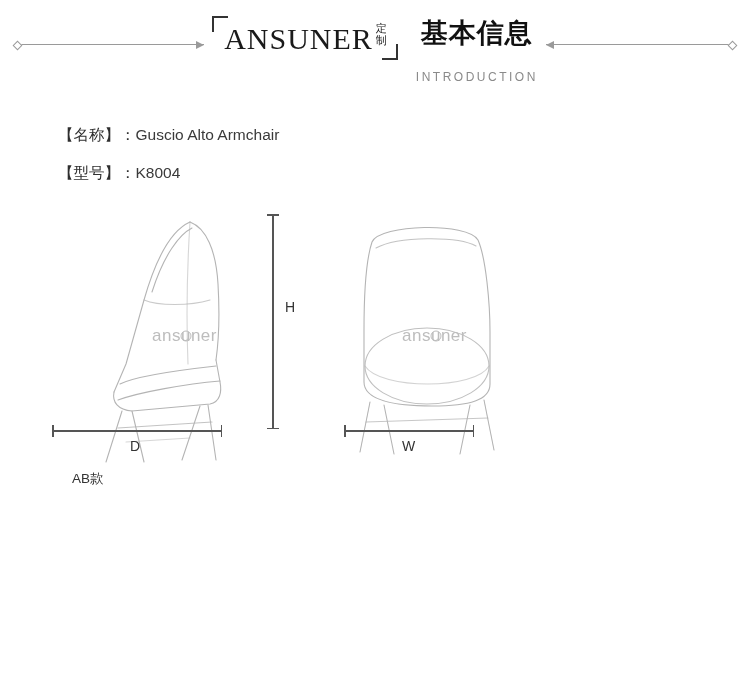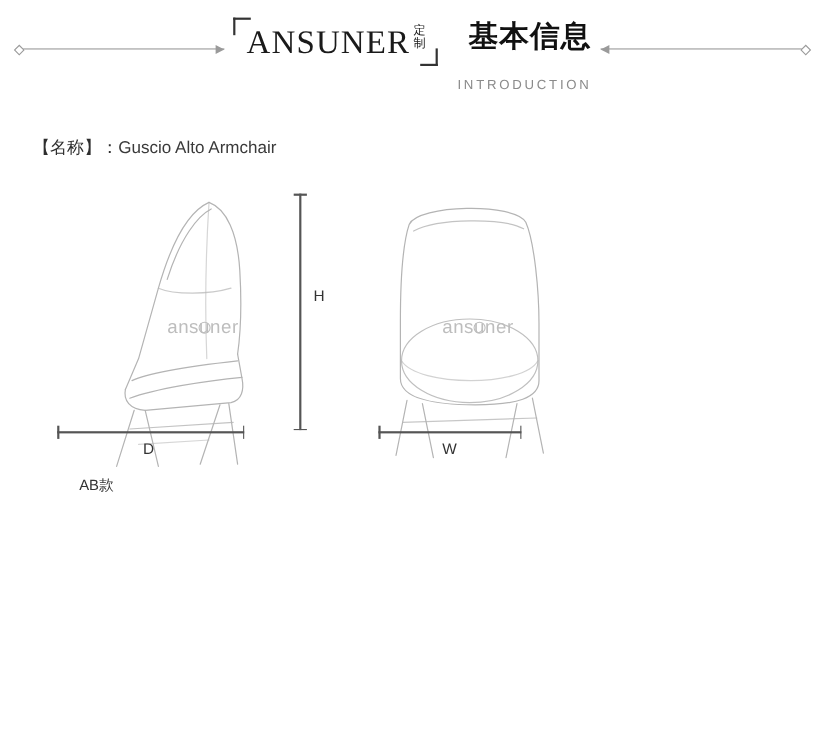--- a/index.html
+++ b/index.html
@@ -64,21 +64,21 @@
   .brand-sub {
     font-size: 11px;
     line-height: 12px;
     margin-left: 3px;
     color: #1a1a1a;
     width: 12px;
   }
   .title-block {
     display: flex;
     flex-direction: column;
-    align-items: flex-end;
+    align-items: center;
     padding-top: 2px;
   }
   .title-cn {
     font-size: 27px;
     font-weight: bold;
     color: #111;
     letter-spacing: 1px;
     line-height: 1.15;
   }
   .title-en {
@@ -119,20 +119,21 @@
 
   
   .specs {
     margin: 16px 0 0 30px;
     font-size: 15.5px;
     color: #3a3a3a;
   }
   .spec-row {
     line-height: 38px;
     white-space: nowrap;
+    margin-left: 28px;
   }
   .spec-label { color: #2e2e2e; }
   .spec-value { color: #3a3a3a; }
   .spec-wrap {
     line-height: 34px;
     white-space: normal;
     max-width: 600px;
   }
   .spec-cont {
     line-height: 34px;
@@ -215,20 +216,23 @@
     <span class="tip"></span>
   </div>
 </div>
 
 <div class="specs">
 
   <div class="spec-row">
     <span class="spec-label">【名称】：</span><span class="spec-value">Guscio Alto Armchair</span>
   </div>
 
+  <div class="spec-row">
+    <span class="spec-label">【型号】：</span><span class="spec-value">K8004</span>
+  </div>
 
 
 </div>
 
 <div class="drawings">
 
   <svg width="260" height="250" viewBox="0 0 260 250" style="position:absolute;left:40px;top:0;">
     <g fill="none" stroke="#b4b4b4" stroke-width="1.1" stroke-linejoin="round" stroke-linecap="round">
 
       <path d="M150 8 C132 16 116 44 104 86 L86 150 L74 178"></path>

